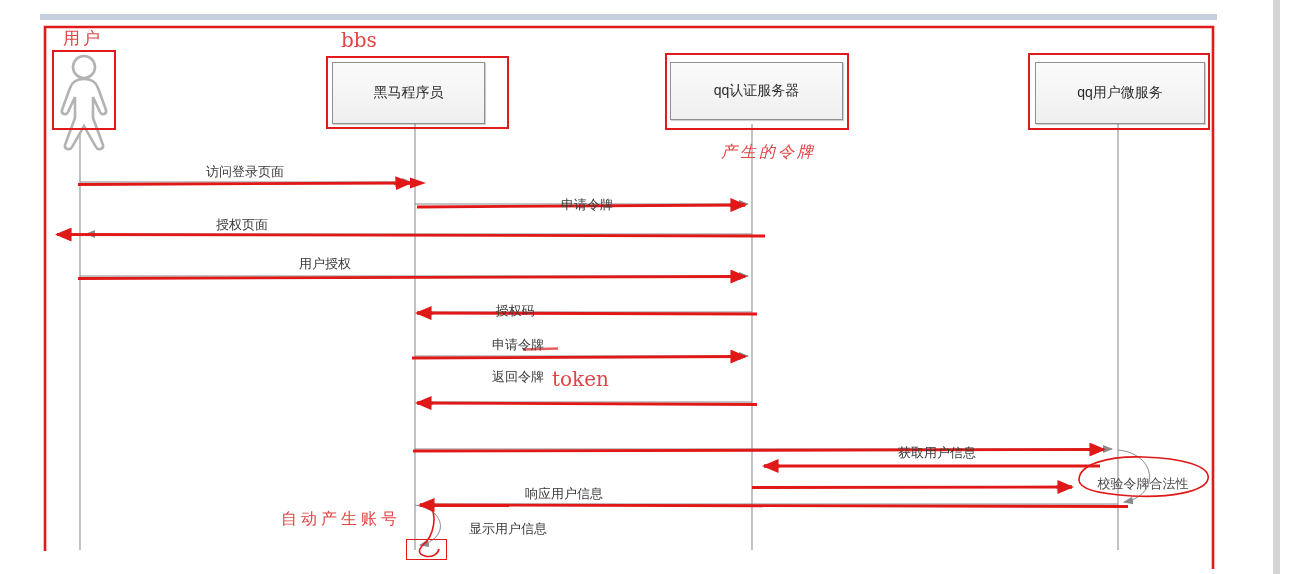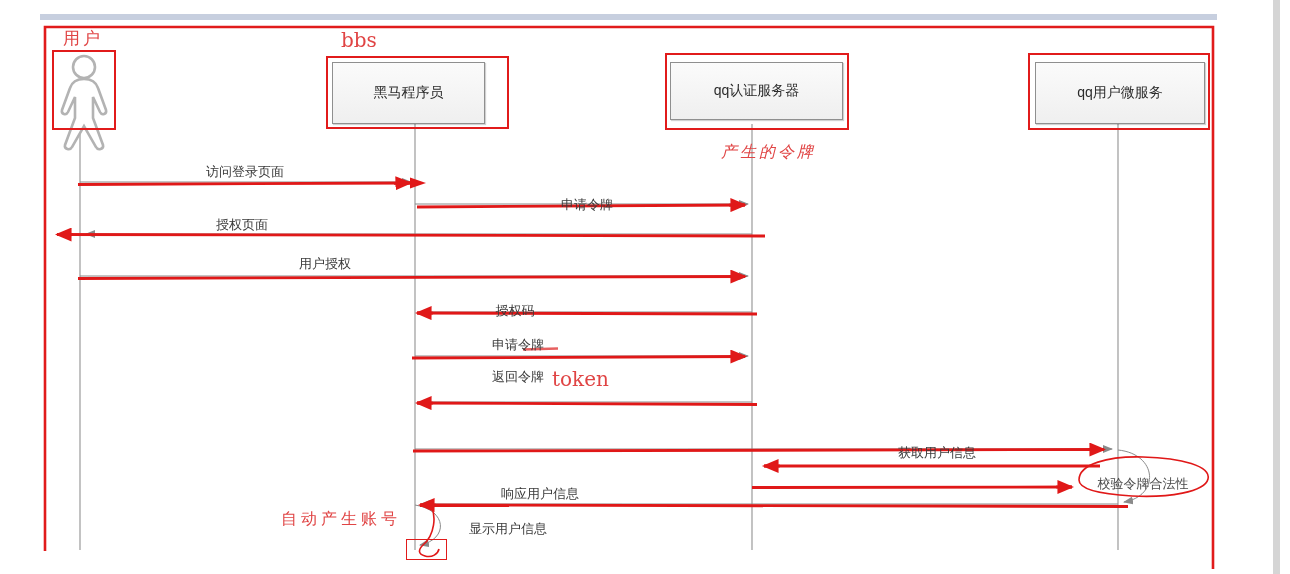--- a/index.html
+++ b/index.html
@@ -134,21 +134,21 @@
 
   <div class="abs mlabel" style="left:245px;top:155px;">访问登录页面</div>
   <div class="abs mlabel" style="left:587px;top:188px;">申请令牌</div>
   <div class="abs mlabel" style="left:242px;top:208px;">授权页面</div>
   <div class="abs mlabel" style="left:325px;top:247px;">用户授权</div>
   <div class="abs mlabel" style="left:515px;top:294px;">授权码</div>
   <div class="abs mlabel" style="left:518px;top:328px;">申请令牌</div>
   <div class="abs mlabel" style="left:518px;top:360px;">返回令牌</div>
   <div class="abs mlabel" style="left:937px;top:436px;">获取用户信息</div>
   <div class="abs glabel" style="left:1143px;top:475px;">校验令牌合法性</div>
-  <div class="abs mlabel" style="left:540px;top:477px;font-family:Liberation Mono, monospace;">响应用户信息</div>
+  <div class="abs mlabel" style="left:564px;top:477px;font-family:Liberation Mono, monospace;">响应用户信息</div>
   <div class="abs mlabel" style="left:508px;top:512px;">显示用户信息</div>
 
   <div class="abs redtext rt-user">用户</div>
   <div class="abs redtext rt-bbs">bbs</div>
   <div class="abs redtext rt-gentoken">产生的令牌</div>
   <div class="abs redtext rt-token">token</div>
   <div class="abs redtext rt-auto">自动产生账号</div>
 
 </div>
 

